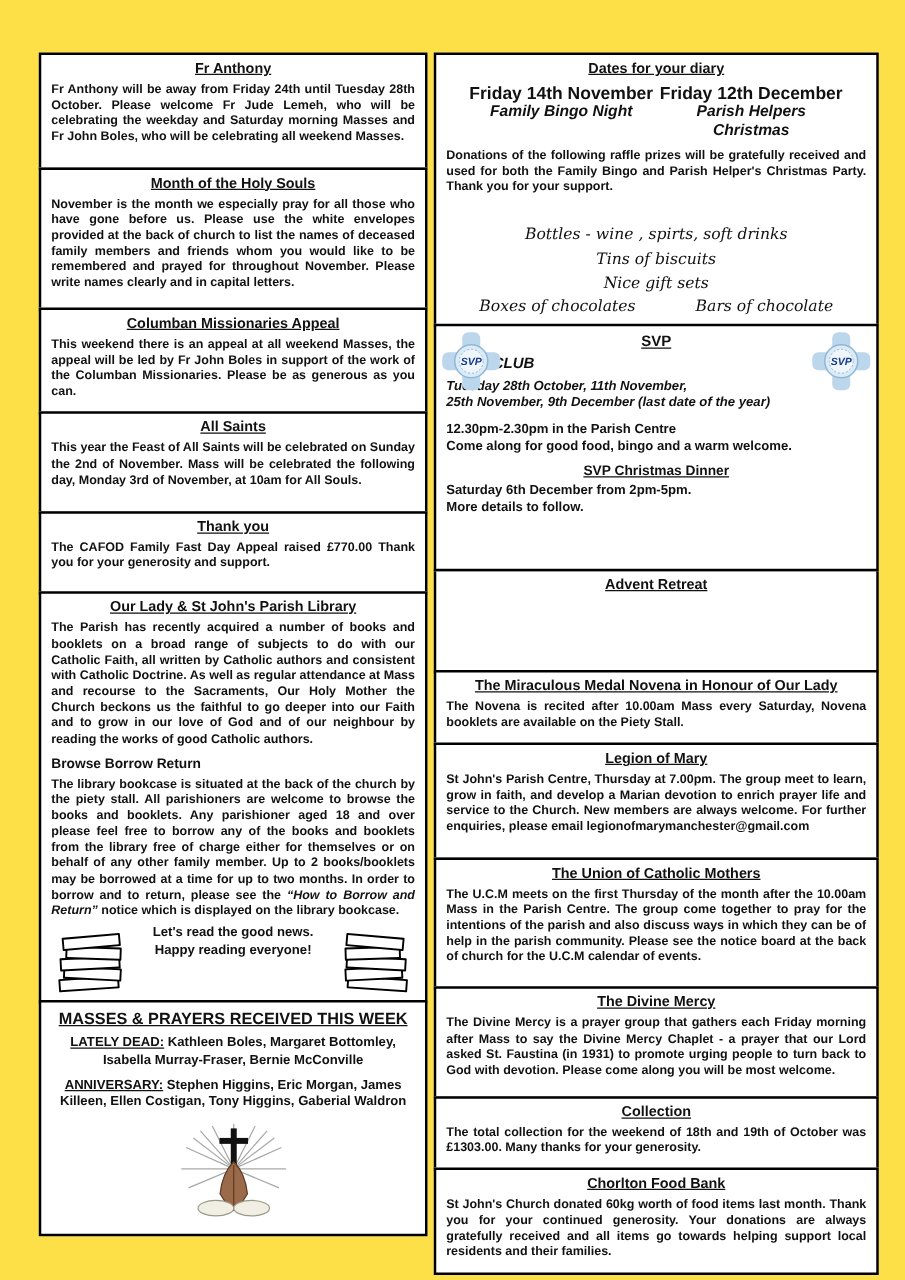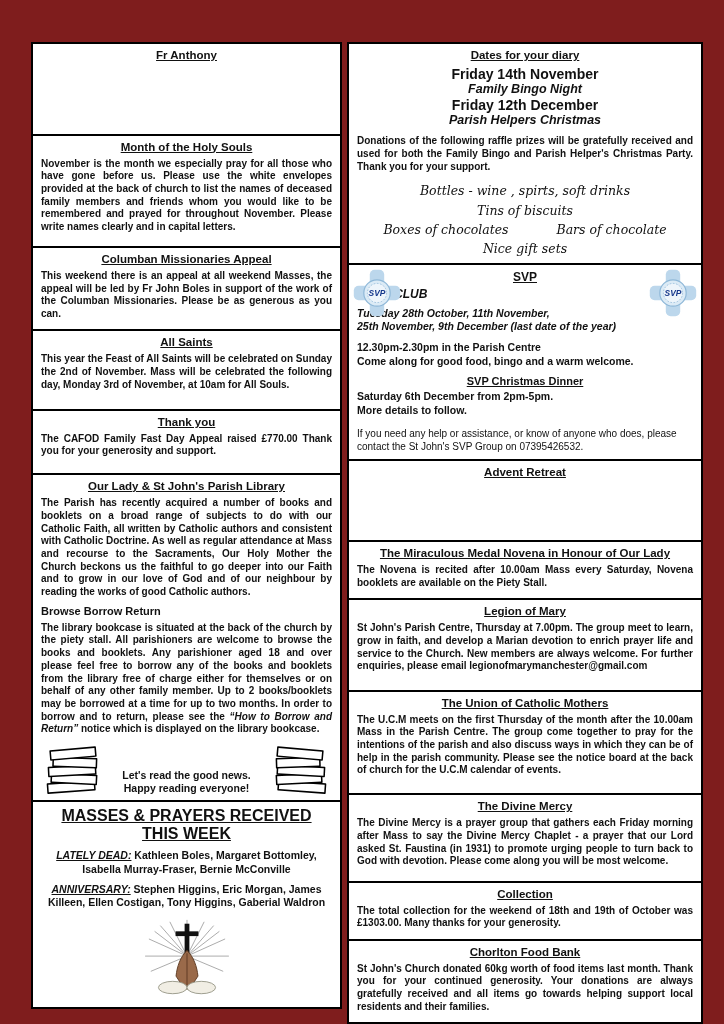--- a/index.html
+++ b/index.html
@@ -1,67 +1,68 @@
 <!DOCTYPE html>
 <html><head>
 <meta charset="utf-8">
 <style>
   html,body{margin:0;padding:0;background:#fff;}
-  .page{position:relative;width:724px;height:1024px;background:#7f1d1d;overflow:hidden;
+  .page{position:relative;width:724px;height:1024px;background:#fde047;overflow:hidden;
         font-family:"Liberation Sans","DejaVu Sans",sans-serif;color:#111;}
   .col{position:absolute;top:42px;}
   .col-left{left:31px;width:311px;}
   .col-right{left:347px;width:356px;}
   .box{box-sizing:border-box;border:2.5px solid #000;background:#fff;
        padding:3px 8px 5px;overflow:hidden;font-weight:700;}
   .box + .box{margin-top:-2.5px;}
   .hd{margin:2px 0 5px;text-align:center;font-size:11.5px;font-weight:700;}
   .hd span{text-decoration:underline;}
   .just{margin:0 0 4px;text-align:justify;font-size:10px;line-height:1.27;}
   .sub-hd{margin:6px 0 5px;text-align:left;font-size:11px;font-weight:700;}
   .ital{font-style:italic;}
   
-  .events{display:flex;margin:4px 16px 7px;flex-direction:column;}
+  .events{display:flex;margin:4px 16px 7px;}
   .event{flex:1;text-align:center;}
   .event .date{font-size:14px;font-weight:700;line-height:1.15;}
   .event .name{font-size:12.5px;font-weight:700;font-style:italic;line-height:1.2;}
-  .prizes{margin-top:8px;}
+  .prizes{margin-top:20px;}
   .prize-line{text-align:center;font-family:"DejaVu Serif",serif;font-style:italic;
               font-weight:400;font-size:12.5px;line-height:1.55;}
   .prize-pair{display:flex;justify-content:center;gap:48px;}
   
   .svp-box{position:relative;}
   .svp-logo{position:absolute;width:48px;height:48px;}
   .svp-logo.left{left:4px;top:4px;}
   .svp-logo.right{right:4px;top:4px;}
   .svp-line{text-align:left;font-size:10.5px;line-height:1.3;}
   .svp-title{font-size:12px;}
   .cosy{font-size:12px;font-style:italic;margin:3px 0 4px;}
   .svp-dates{font-style:italic;}
   .gap-s{margin-top:7px;}
   .help{font-weight:400;font-size:10px;margin-top:9px;}
   
-  .caption-row{display:flex;align-items:flex-end;justify-content:space-between;margin-top:4px;}
+  .caption-row{display:flex;align-items:flex-start;justify-content:space-between;margin-top:4px;}
   .caption{flex:1;text-align:center;font-size:10.5px;line-height:1.3;}
   .book-icon{width:64px;height:56px;flex:0 0 auto;}
   
   .names{text-align:center;font-size:10.5px;line-height:1.3;margin:6px 4px 0;}
-  .names .lbl{text-decoration:underline;font-style:italic;}
+  .names .lbl{text-decoration:underline;}
   .hands-wrap{text-align:center;margin-top:8px;}
   .hands-icon{width:96px;height:80px;}
 </style>
 </head>
 <body>
 
 <div class="page">
 
   <div class="col col-left">
 
     <section class="box" style="min-height:94px">
       <h3 class="hd"><span>Fr Anthony</span></h3>
+      <p class="just">Fr Anthony will be away from Friday 24th until Tuesday 28th October. Please welcome Fr Jude Lemeh, who will be celebrating the weekday and Saturday morning Masses and Fr John Boles, who will be celebrating all weekend Masses.</p>
     </section>
 
     <section class="box" style="min-height:115px">
       <h3 class="hd"><span>Month of the Holy Souls</span></h3>
       <p class="just">November is the month we especially pray for all those who have gone before us. Please use the white envelopes provided at the back of church to list the names of deceased family members and friends whom you would like to be remembered and prayed for throughout November. Please write names clearly and in capital letters.</p>
     </section>
 
     <section class="box" style="min-height:82px">
       <h3 class="hd"><span>Columban Missionaries Appeal</span></h3>
       <p class="just">This weekend there is an appeal at all weekend Masses, the appeal will be led by Fr John Boles in support of the work of the Columban Missionaries. Please be as generous as you can.</p>
@@ -102,21 +103,21 @@
             <rect x="11" y="38" width="50" height="10" transform="rotate(3 36 43)"></rect>
             <rect x="8" y="29" width="52" height="10" transform="rotate(-3 34 34)"></rect>
             <rect x="13" y="20" width="48" height="10" transform="rotate(2 37 25)"></rect>
             <rect x="10" y="10" width="50" height="10" transform="rotate(-5 35 15)"></rect>
           </g>
         </svg>
       </div>
     </section>
 
     <section class="box" style="min-height:170px">
-      <h3 class="hd" style="font-size:16px"><span>MASSES &amp; PRAYERS RECEIVED THIS WEEK</span></h3>
+      <h3 class="hd" style="font-size:13px"><span>MASSES &amp; PRAYERS RECEIVED THIS WEEK</span></h3>
       <div class="names"><span class="lbl">LATELY DEAD:</span><span> Kathleen Boles, Margaret Bottomley, Isabella Murray-Fraser, Bernie McConville</span></div>
       <div class="names"><span class="lbl">ANNIVERSARY:</span><span> Stephen Higgins, Eric Morgan, James Killeen, Ellen Costigan, Tony Higgins, Gaberial Waldron</span></div>
       <div class="hands-wrap">
         <svg class="hands-icon" viewBox="0 0 96 84">
           <g stroke="#a8a8a8" stroke-width="1">
             <line x1="48" y1="40" x2="48" y2="2"></line>
               <line x1="48" y1="40" x2="20" y2="8"></line>
               <line x1="48" y1="40" x2="76" y2="8"></line>
             <line x1="48" y1="40" x2="8" y2="22"></line>
               <line x1="48" y1="40" x2="88" y2="22"></line>
@@ -151,25 +152,25 @@
         </div>
         <div class="event">
           <div class="date">Friday 12th December</div>
           <div class="name">Parish Helpers Christmas</div>
         </div>
       </div>
       <p class="just">Donations of the following raffle prizes will be gratefully received and used for both the Family Bingo and Parish Helper's Christmas Party. Thank you for your support.</p>
       <div class="prizes">
         <div class="prize-line">Bottles - wine , spirts, soft drinks</div>
         <div class="prize-line">Tins of biscuits</div>
+        <div class="prize-line">Nice gift sets</div>
         <div class="prize-line prize-pair">
           <span>Boxes of chocolates</span>
           <span>Bars of chocolate</span>
         </div>
-        <div class="prize-line">Nice gift sets</div>
       </div>
     </section>
 
     <section class="box svp-box" style="min-height:198px">
       <svg class="svp-logo left" viewBox="0 0 60 60">
         <g fill="#bcd7ec">
             <rect x="21" y="1" width="18" height="58" rx="6"></rect>
             <rect x="1" y="21" width="58" height="18" rx="6"></rect>
           </g>
         <circle cx="30" cy="30" r="16.5" fill="#dcebf6" stroke="#8fb8d8" stroke-width="1.5"></circle>
@@ -187,21 +188,20 @@
       </svg>
       <h3 class="hd svp-title" style="margin-bottom:2px"><span>SVP</span></h3>
       <div class="svp-line cosy">COSY CLUB</div>
       <div class="svp-line svp-dates">Tuesday 28th October, 11th November,</div>
       <div class="svp-line svp-dates">25th November, 9th December (last date of the year)</div>
       <div class="svp-line gap-s">12.30pm-2.30pm in the Parish Centre</div>
       <div class="svp-line">Come along for good food, bingo and a warm welcome.</div>
       <h4 class="hd gap-s" style="font-size:11px;margin-bottom:3px"><span>SVP Christmas Dinner</span></h4>
       <div class="svp-line">Saturday 6th December from 2pm-5pm.</div>
       <div class="svp-line">More details to follow.</div>
-      <div class="svp-line help">If you need any help or assistance, or know of anyone who does, please contact the St John's SVP Group on 07395426532.</div>
     </section>
 
     <section class="box" style="min-height:84px">
       <h3 class="hd"><span>Advent Retreat</span></h3>
     </section>
 
     <section class="box" style="min-height:52px">
       <h3 class="hd"><span>The Miraculous Medal Novena in Honour of Our Lady</span></h3>
       <p class="just">The Novena is recited after 10.00am Mass every Saturday, Novena booklets are available on the Piety Stall.</p>
     </section>

